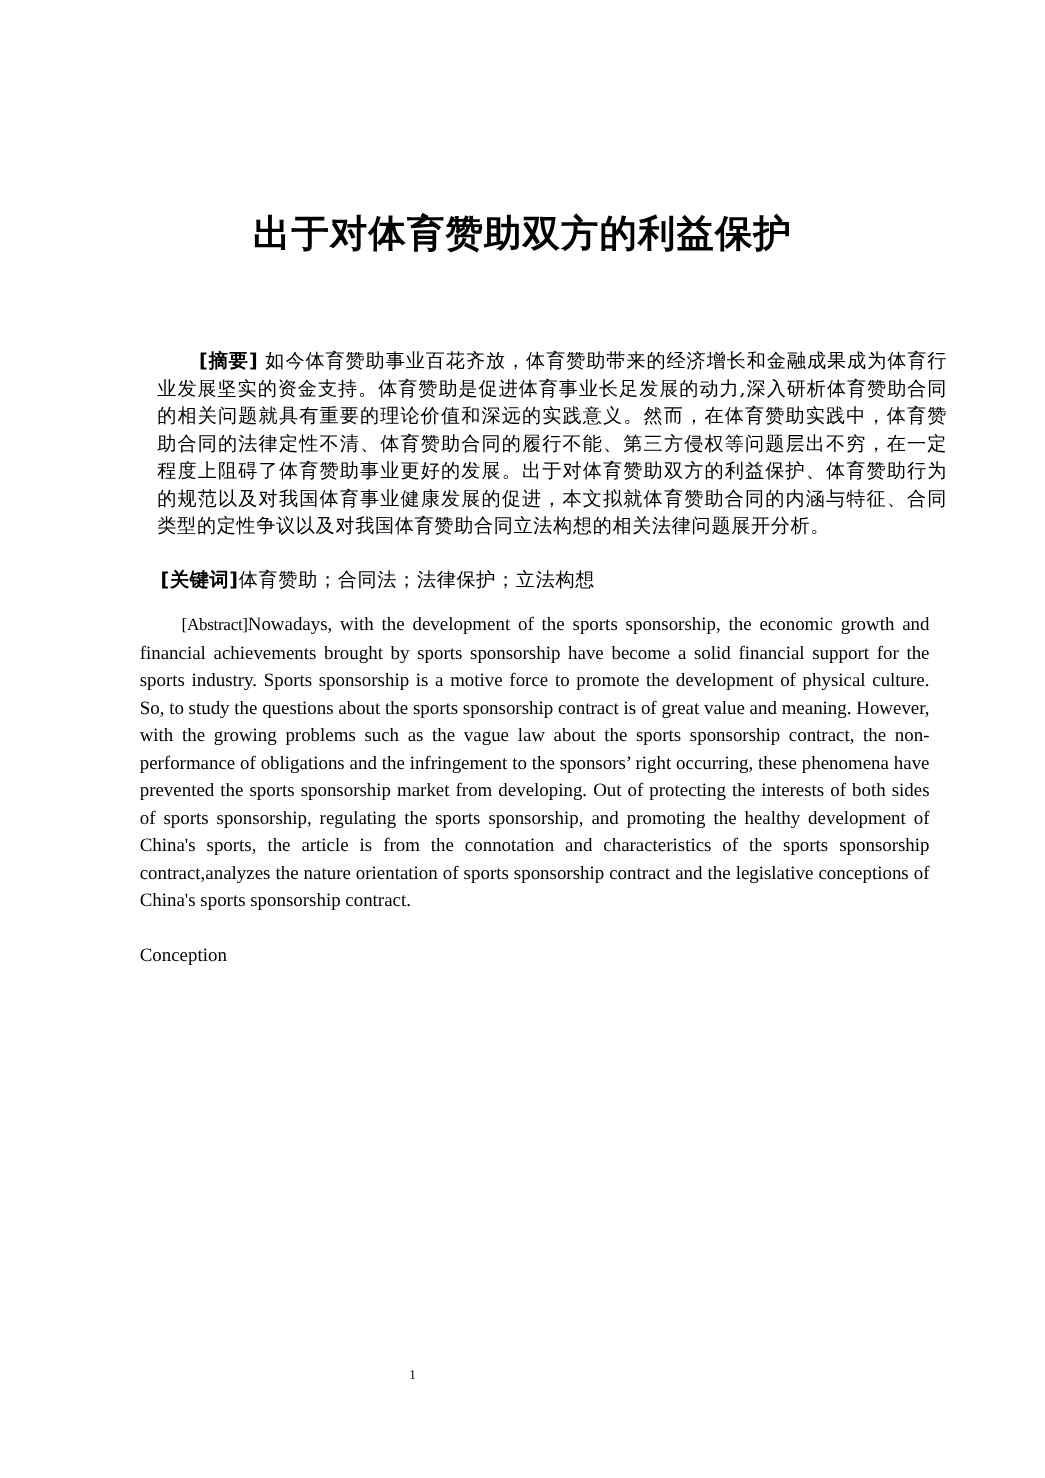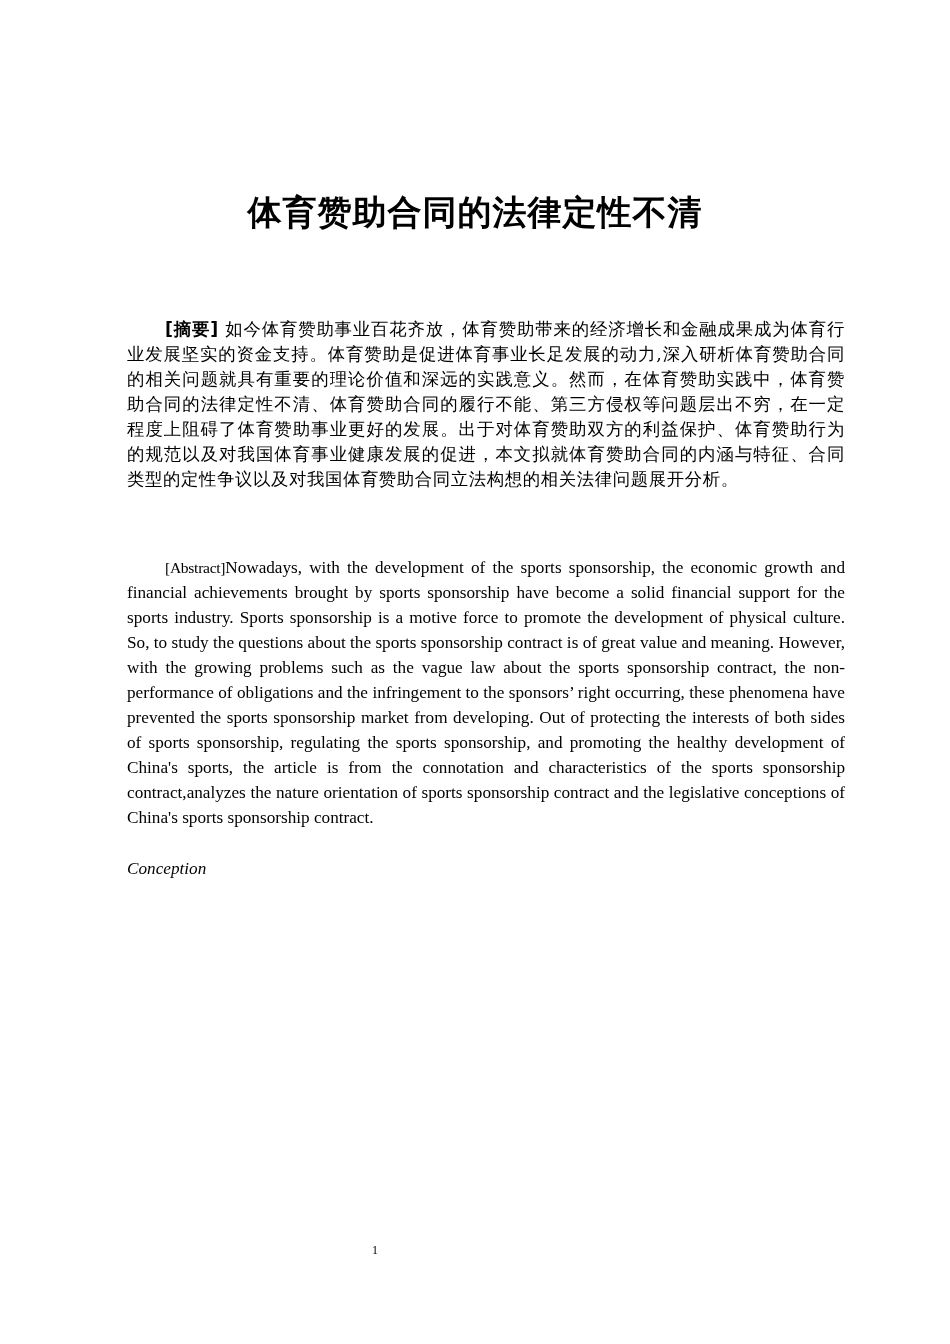--- a/index.html
+++ b/index.html
@@ -26,27 +26,28 @@
     .pagenum {
       position: absolute; left: 360px; top: 1243px; width: 30px; text-align: center;
       font-family: "Liberation Serif", serif; font-size: 12px;
     }
   </style>
 </head>
 <body>
 
 <div class="page">
 
-  <div class="title">体育赞助合同的法律定性不清</div>
+  <div class="title">出于对体育赞助双方的利益保护</div>
 
-  <div class="block cn indent" style="top:317px;"><span class="lead">[摘要]</span><span> 如今体育赞助事业百花齐放，体育赞助带来的经济增长和金融成果成为体育行业发展坚实的资金支持。体育赞助是促进体育事业长足发展的动力,深入研析体育赞助合同的相关问题就具有重要的理论价值和深远的实践意义。然而，在体育赞助实践中，体育赞助合同的法律定性不清、体育赞助合同的履行不能、第三方侵权等问题层出不穷，在一定程度上阻碍了体育赞助事业更好的发展。出于对体育赞助双方的利益保护、体育赞助行为的规范以及对我国体育事业健康发展的促进，本文拟就体育赞助合同的内涵与特征、合同类型的定性争议以及对我国体育赞助合同立法构想的相关法律问题展开分析。</span></div>
+  <div class="block cn indent" style="top:317px;margin-left:16px;"><span class="lead">[摘要]</span><span> 如今体育赞助事业百花齐放，体育赞助带来的经济增长和金融成果成为体育行业发展坚实的资金支持。体育赞助是促进体育事业长足发展的动力,深入研析体育赞助合同的相关问题就具有重要的理论价值和深远的实践意义。然而，在体育赞助实践中，体育赞助合同的法律定性不清、体育赞助合同的履行不能、第三方侵权等问题层出不穷，在一定程度上阻碍了体育赞助事业更好的发展。出于对体育赞助双方的利益保护、体育赞助行为的规范以及对我国体育事业健康发展的促进，本文拟就体育赞助合同的内涵与特征、合同类型的定性争议以及对我国体育赞助合同立法构想的相关法律问题展开分析。</span></div>
 
+  <div class="kw cn"><span class="lead">[关键词]</span><span>体育赞助；合同法；法律保护；立法构想</span></div>
 
   <div class="block en indent" style="top:555px;"><span class="mono">[Abstract]</span><span>Nowadays, with the development of the sports sponsorship, the economic growth and financial achievements brought by sports sponsorship have become a solid financial support for the sports industry. Sports sponsorship is a motive force to promote the development of physical culture. So, to study the questions about the sports sponsorship contract is of great value and meaning. However, with the growing problems such as the vague law about the sports sponsorship contract, the non-performance of obligations and the infringement to the sponsors’ right occurring, these phenomena have prevented the sports sponsorship market from developing. Out of protecting the interests of both sides of sports sponsorship, regulating the sports sponsorship, and promoting the healthy development of China's sports, the article is from the connotation and characteristics of the sports sponsorship contract,analyzes the nature orientation of sports sponsorship contract and the legislative conceptions of China's sports sponsorship contract.</span></div>
 
   <div class="block en" style="top:850px;">
-    <div style="margin-top:6px; line-height:25px;font-style:italic;">Conception</div>
+    <div style="margin-top:6px; line-height:25px;">Conception</div>
   </div>
 
 
   <div class="pagenum">1</div>
 
 </div>
 
 </body></html>

